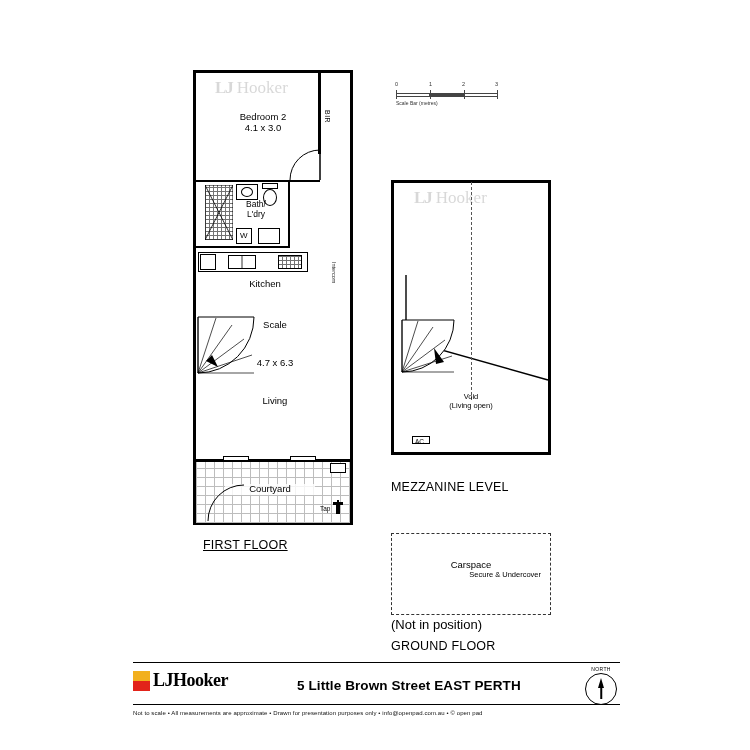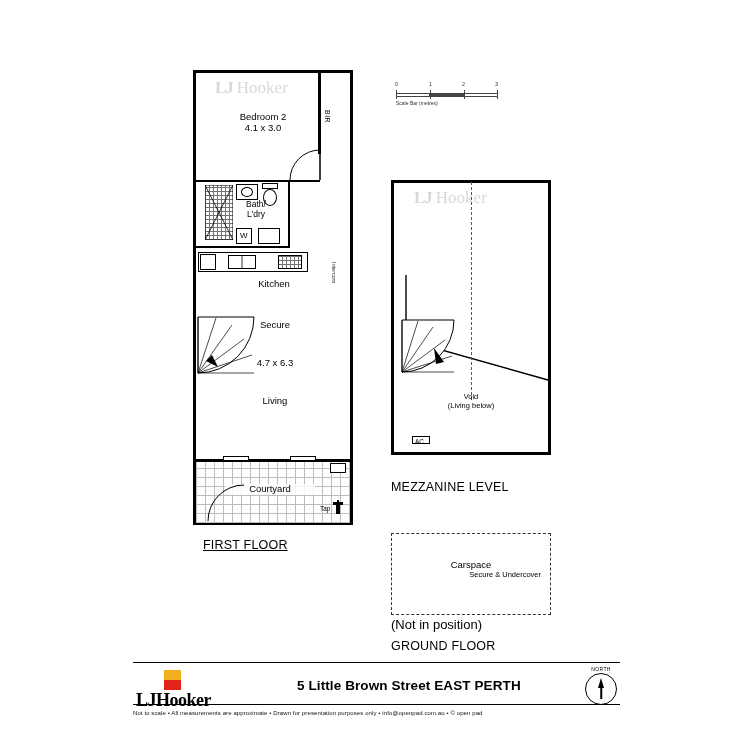--- a/index.html
+++ b/index.html
@@ -113,39 +113,39 @@
   <div class="fx" style="left:198px;top:252px;width:110px;height:20px;"></div>
   <div class="txt" style="left:205px;top:256px;font-size:8px;">F</div>
   <div class="fx" style="left:200px;top:254px;width:16px;height:16px;"></div>
   <div class="fx" style="left:228px;top:255px;width:28px;height:14px;"></div>
   <svg class="abs" style="left:228px;top:255px;width:28px;height:14px;">
     <line x1="14" y1="0" x2="14" y2="14" stroke="#000" stroke-width=".8"></line>
   </svg>
   <div class="hatch" style="left:278px;top:255px;width:24px;height:14px;"></div>
   <div class="thin" style="left:278px;top:255px;width:24px;height:14px;"></div>
 
-  <div class="label" style="left:229px;top:279px;width:90px;font-size:9.5px;text-align:center;">Kitchen</div>
+  <div class="label" style="left:220px;top:279px;width:90px;font-size:9.5px;text-align:center;">Kitchen</div>
 
   <div class="vtxt" style="left:331px;top:262px;font-size:5.5px;color:#222;">Intercom</div>
 
   <svg class="abs" style="left:196px;top:315px;width:60px;height:62px;">
     <path d="M2,2 L2,58 A56,56 0 0 0 58,2 Z" fill="#fff" stroke="#000" stroke-width="1"></path>
     <g stroke="#000" stroke-width=".7">
       <line x1="2" y1="58" x2="58" y2="58"></line>
       <line x1="2" y1="58" x2="56" y2="40"></line>
       <line x1="2" y1="58" x2="48" y2="24"></line>
       <line x1="2" y1="58" x2="36" y2="10"></line>
       <line x1="2" y1="58" x2="20" y2="3"></line>
       <line x1="2" y1="58" x2="2" y2="2"></line>
     </g>
     <path d="M10,46 L22,52 L16,40 Z" fill="#000"></path>
   </svg>
 
   <div class="label" style="left:225px;top:320px;width:100px;font-size:9.5px;">
-    <div>Secure</div>
+    <div>Scale</div>
   </div>
   <div class="label" style="left:225px;top:358px;width:100px;font-size:9.5px;">4.7 x 6.3</div>
   <div class="label" style="left:225px;top:396px;width:100px;font-size:9.5px;">Living</div>
 
   <div class="wall" style="left:195px;top:459px;width:156px;height:3px;"></div>
   <div class="fx" style="left:223px;top:456px;width:26px;height:5px;"></div>
   <div class="fx" style="left:290px;top:456px;width:26px;height:5px;"></div>
 
   <div class="tile" style="left:196px;top:462px;width:154px;height:61px;"></div>
   <div class="label" style="left:225px;top:484px;width:90px;font-size:9.5px;background:rgba(255,255,255,.82);">Courtyard</div>
@@ -201,40 +201,40 @@
       <line x1="2" y1="54" x2="45" y2="22"></line>
       <line x1="2" y1="54" x2="33" y2="9"></line>
       <line x1="2" y1="54" x2="18" y2="3"></line>
       <line x1="2" y1="54" x2="2" y2="2"></line>
     </g>
     <path d="M34,30 L44,44 L36,46 Z" fill="#000"></path>
   </svg>
 
   <div class="label" style="left:421px;top:393px;width:100px;font-size:7.5px;">
     <div>Void</div>
-    <div>(Living below)</div>
+    <div>(Living open)</div>
   </div>
 
   <div class="fx" style="left:412px;top:436px;width:18px;height:8px;"></div>
   <div class="txt" style="left:415px;top:438px;font-size:6.5px;">AC</div>
 
   <div class="ttl" style="left:391px;top:480px;">MEZZANINE LEVEL</div>
 
   <div class="dashbox" style="left:391px;top:533px;width:160px;height:82px;"></div>
   <div class="label" style="left:401px;top:560px;width:140px;font-size:9.5px;">
     <div>Carspace</div>
     <div style="font-size:7.5px;text-align:right;">Secure &amp; Undercover</div>
   </div>
   <div class="txt" style="left:391px;top:617px;font-size:13px;text-align:center;">(Not in position)</div>
   <div class="ttl" style="left:391px;top:639px;">GROUND FLOOR</div>
 
   <div class="footer-line" style="left:133px;top:662px;width:487px;"></div>
   <div class="footer-line" style="left:133px;top:704px;width:487px;"></div>
 
-  <div class="ljbox" style="left:133px;top:670px;flex-direction:column;">
+  <div class="ljbox" style="left:133px;top:670px;">
     <div class="ljlogo-mark">
       <i class="y"></i>
       <i class="r"></i>
     </div>
     <div class="ljlogo-text">
       <span>LJ</span><span style="font-weight:bold;">Hooker</span>
     </div>
   </div>
 
   <div class="addr" style="left:297px;top:678px;">5 Little Brown Street EAST PERTH</div>

